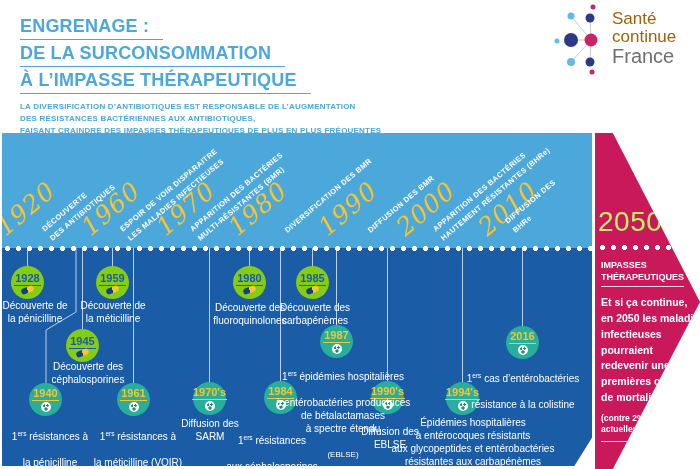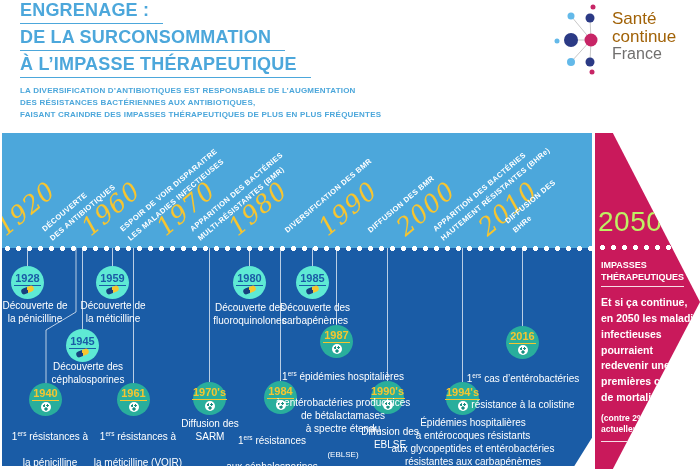--- a/index.html
+++ b/index.html
@@ -1,29 +1,29 @@
 <!DOCTYPE html>
 <html><head>
 <meta charset="utf-8">
 <style>
   html,body{margin:0;padding:0;background:#fff;}
   .poster{position:relative;width:700px;height:469px;background:#fff;overflow:hidden;
           font-family:"Liberation Sans",sans-serif;}
 
   
-  .title-block{position:absolute;left:20px;top:0;}
+  .title-block{position:absolute;left:20px;top:16px;}
   .title-line{display:table;color:#4CA7DB;font-size:18px;font-weight:700;letter-spacing:.2px;
               border-bottom:1px solid #4CA7DB;padding:0 14px 2px 0;margin-bottom:3px;white-space:nowrap;}
   .subtitle{margin-top:7px;color:#4CA7DB;font-size:8px;font-weight:700;line-height:1.5;letter-spacing:.2px;}
 
   .logo{position:absolute;left:548px;top:2px;width:150px;height:80px;}
   .logo-mark{position:absolute;left:0;top:0;}
   .logo-text{position:absolute;left:64px;top:8px;line-height:1.06;}
   .logo-bold{font-size:17px;font-weight:400;color:#a16207;}
-  .logo-light{font-size:16px;color:#706F6E;}
+  .logo-light{font-size:20px;color:#706F6E;}
 
   
   .band-light{position:absolute;left:2px;top:133px;width:590px;height:115px;background:#4CA7DB;overflow:hidden;}
   .band-dark{position:absolute;left:2px;top:248px;width:590px;height:218px;background:#1A5CA6;
              clip-path:polygon(0 0,100% 0,100% 87%,97% 100%,0 100%);}
   .dots{position:absolute;left:2px;top:245px;width:590px;height:7px;
         background-image:radial-gradient(circle at 50% 50%, #fff 0 2.5px, transparent 2.7px);
         background-size:11px 7px;}
 
   
@@ -33,21 +33,21 @@
   .era-label{position:absolute;color:#fff;font-size:7.5px;font-weight:700;letter-spacing:.4px;
              line-height:1.6;white-space:pre-line;transform:rotate(-40deg);transform-origin:left bottom;}
 
   
   .conn{position:absolute;width:1px;background:rgba(255,255,255,.7);}
   .conn-bent{position:absolute;left:40px;top:0;}
 
   
   .circle{position:absolute;width:33px;height:33px;border-radius:50%;display:flex;flex-direction:column;
           align-items:center;justify-content:center;gap:1px;}
-  .disc-circle{background:#5eead4;text-align:center;}
+  .disc-circle{background:#84cc16;text-align:center;}
   .res-circle{background:#29AE9C;}
   .circle-year{font-size:11px;font-weight:700;line-height:1.15;padding:0 1px 1px 1px;}
   .disc-year{color:#1A5CA6;border-bottom:1px solid #1A5CA6;}
   .res-year{color:#F7C52F;border-bottom:1px solid #F7C52F;text-align:center;}
   .pill{width:13px;height:6px;border-radius:3px;transform:rotate(-22deg);
         background:linear-gradient(100deg,#17417E 50%,#F7C52F 50%);}
   .microbe{width:10px;height:10px;border-radius:50%;background-color:#fff;
            background-image:radial-gradient(circle at 32% 36%, #148E80 0 1.1px, transparent 1.3px),
                             radial-gradient(circle at 66% 36%, #148E80 0 1.1px, transparent 1.3px),
                             radial-gradient(circle at 50% 70%, #148E80 0 1.5px, transparent 1.7px);}

